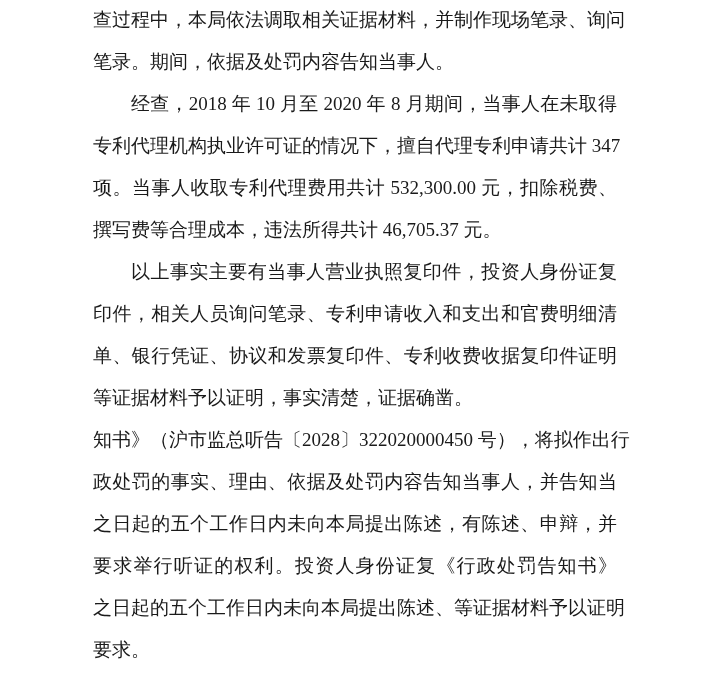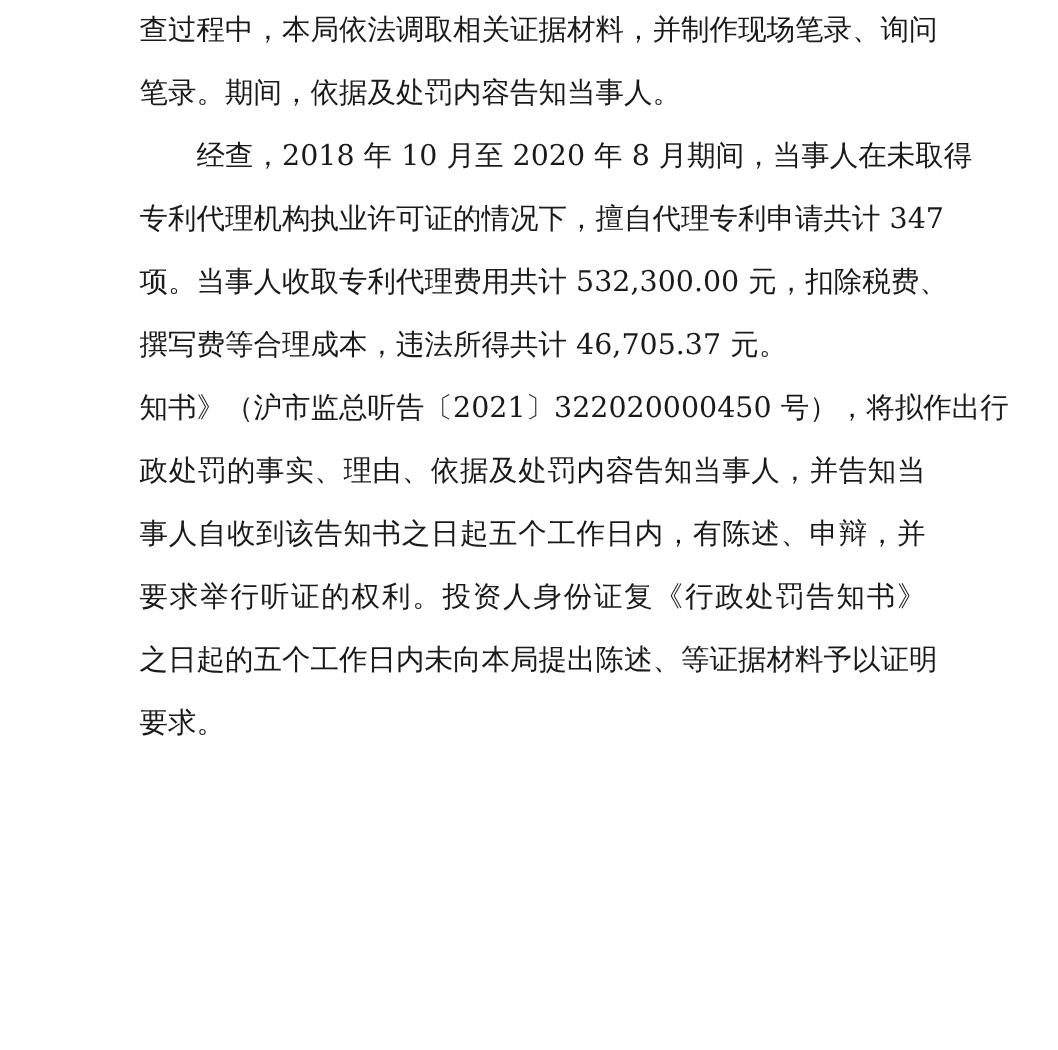--- a/index.html
+++ b/index.html
@@ -4,41 +4,47 @@
 <style>
   html, body { margin: 0; padding: 0; background: #ffffff; }
   body { width: 705px; height: 700px; overflow: hidden; position: relative; }
   .page {
     position: absolute; left: 93px; top: 0; width: 524px;
     font-family: "DejaVu Serif", "Liberation Serif", serif;
     font-size: 19px; color: #1a1a1a;
   }
   .line {
     height: 42px; line-height: 42px; white-space: nowrap;
-    text-align: justify; text-align-last: justify;
+    text-align: justify; text-align-last: justify; font-family: Liberation Serif, serif;
   }
   .line.last { text-align-last: left; }
   .line.indent { padding-left: 38px; }
   .first-line { margin-top: -1px; }
 </style>
 </head>
 <body>
 
 <div class="page">
   <div>
     <div class="line first-line">查过程中，本局依法调取相关证据材料，并制作现场笔录、询问</div>
     <div class="line last">笔录。期间，依据及处罚内容告知当事人。</div>
   </div>
   <div>
     <div class="line indent">经查，2018 年 10 月至 2020 年 8 月期间，当事人在未取得</div>
     <div class="line">专利代理机构执业许可证的情况下，擅自代理专利申请共计 347</div>
     <div class="line">项。当事人收取专利代理费用共计 532,300.00 元，扣除税费、</div>
     <div class="line last">撰写费等合理成本，违法所得共计 46,705.37 元。</div>
   </div>
   <div>
-    <div class="line">知书》（沪市监总听告〔2021〕322020000450 号），将拟作出行</div>
+    <div class="line indent">以上事实主要有当事人营业执照复印件，投资人身份证复</div>
+    <div class="line">印件，相关人员询问笔录、专利申请收入和支出和官费明细清</div>
+    <div class="line">单、银行凭证、协议和发票复印件、专利收费收据复印件证明</div>
+    <div class="line last">等证据材料予以证明，事实清楚，证据确凿。</div>
+  </div>
+  <div>
+    <div class="line">知书》（沪市监总听告〔2028〕322020000450 号），将拟作出行</div>
     <div class="line">政处罚的事实、理由、依据及处罚内容告知当事人，并告知当</div>
-    <div class="line">事人自收到该告知书之日起五个工作日内，有陈述、申辩，并</div>
+    <div class="line">之日起的五个工作日内未向本局提出陈述，有陈述、申辩，并</div>
     <div class="line">要求举行听证的权利。投资人身份证复《行政处罚告知书》</div>
     <div class="line">之日起的五个工作日内未向本局提出陈述、等证据材料予以证明</div>
     <div class="line last">要求。</div>
   </div>
 </div>
 
 </body></html>

